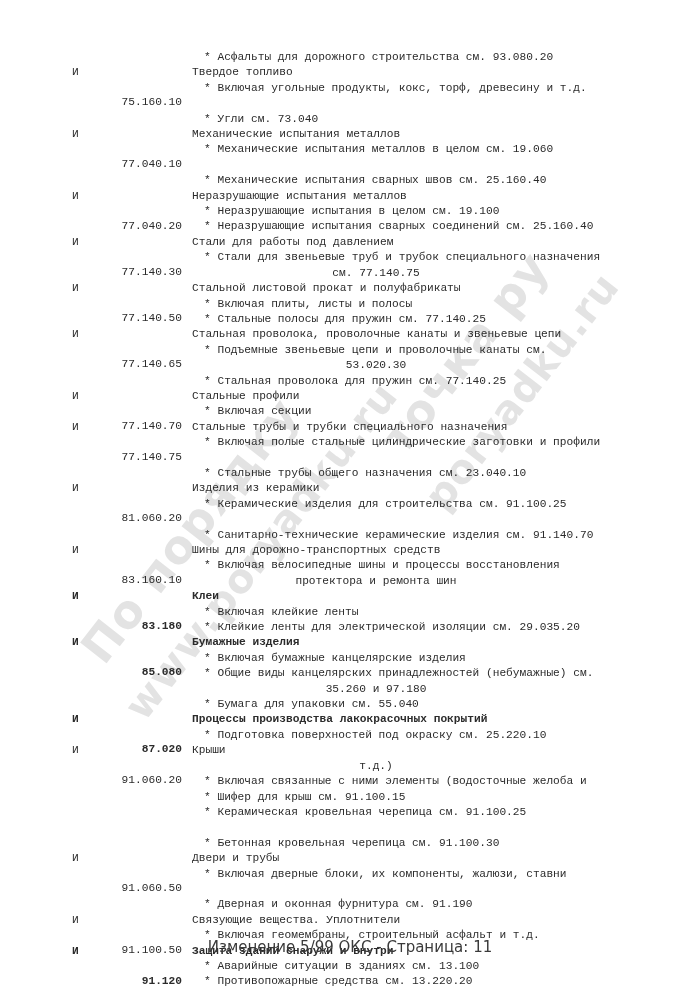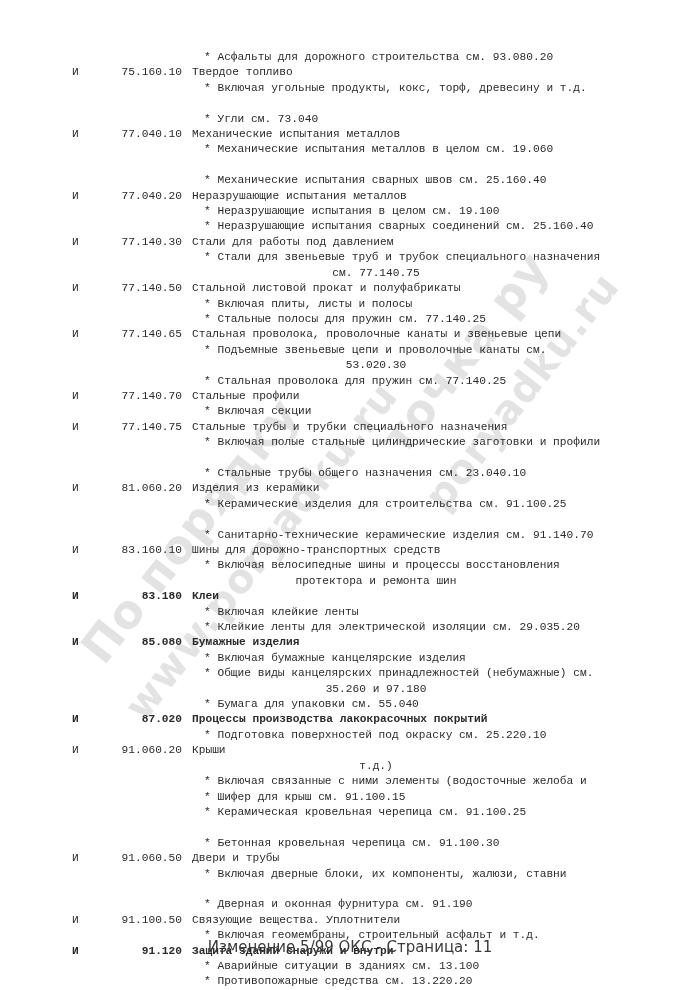--- a/index.html
+++ b/index.html
@@ -74,20 +74,21 @@
     position: absolute;
     left: 72px;
     width: 24px;
     text-align: left;
   }
   .col-code {
     position: absolute;
     left: 96px;
     width: 86px;
     text-align: right;
+    margin-top: 30px;
   }
   .col-text {
     position: absolute;
     left: 192px;
     right: 8px;
     text-align: left;
     white-space: nowrap;
   }
   .col-text.sub {
     left: 204px;

